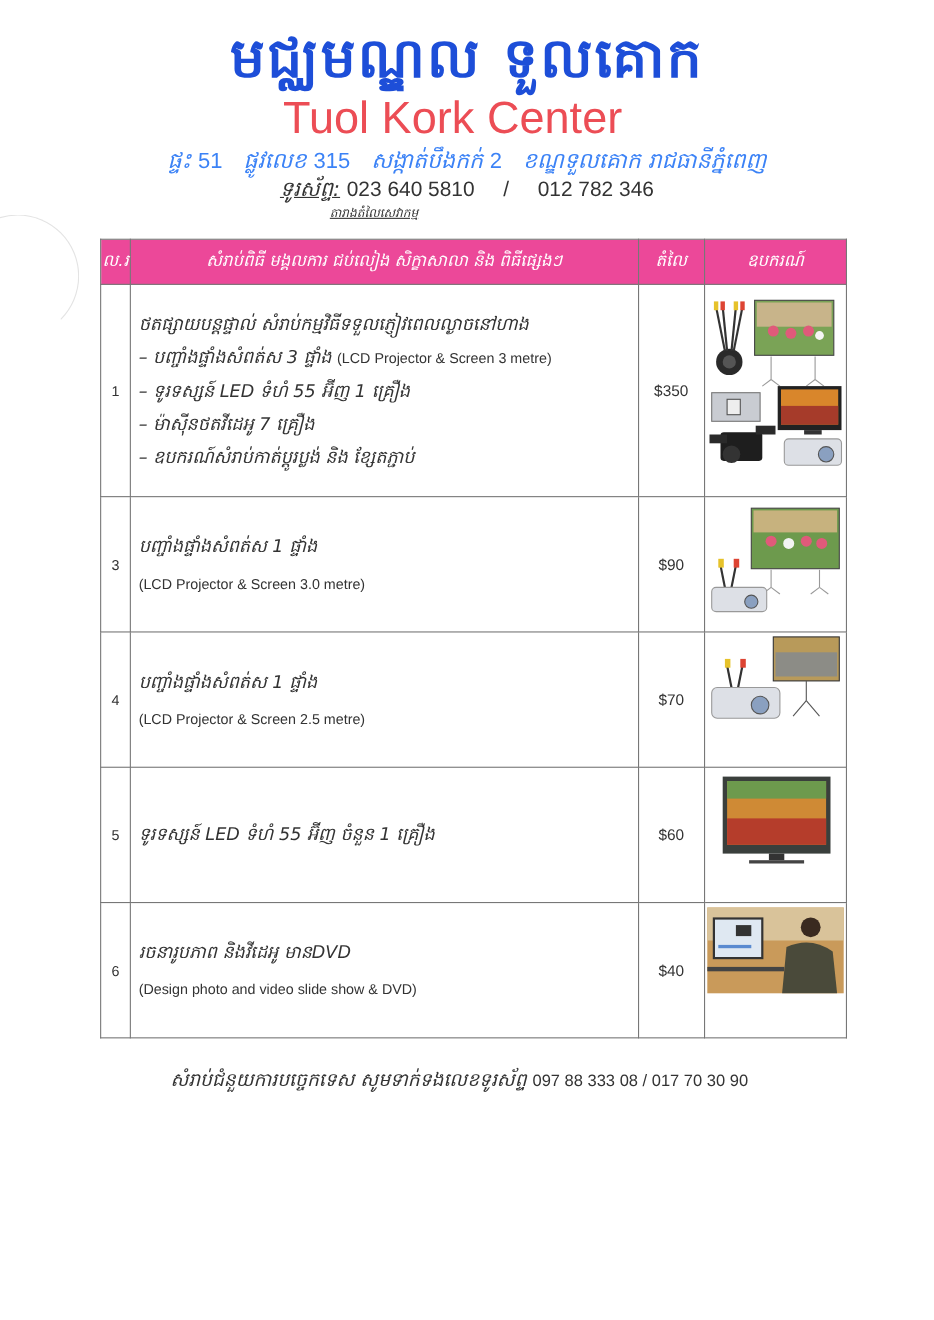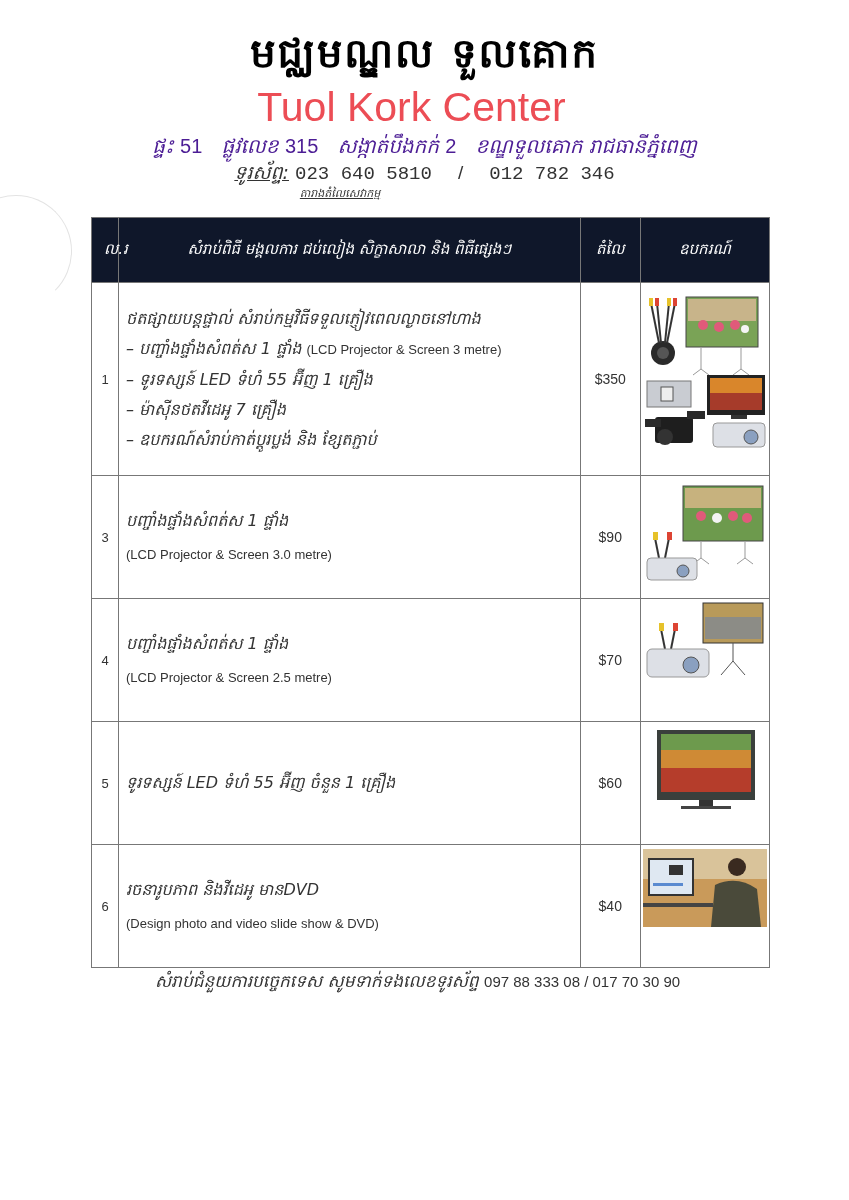--- a/index.html
+++ b/index.html
@@ -2,53 +2,53 @@
 <html><head>
   <meta charset="utf-8">
   <style>
     html, body { margin: 0; padding: 0; }
     body {
       width: 849px; height: 1200px; background: #ffffff; position: relative; overflow: hidden;
       font-family: "DejaVu Sans", sans-serif; color: #222;
     }
     .header-khmer {
       position: absolute; left: 0; width: 849px; top: 18px; text-align: center;
-      color: #000000; font-size: 40px; font-weight: bold; letter-spacing: 2px; line-height: 70px;
+      color: #1d4ed8; font-size: 50px; font-weight: bold; letter-spacing: 2px; line-height: 70px;
       font-family: "DejaVu Sans", sans-serif;
     }
     .header-en {
       position: absolute; left: 0; width: 823px; top: 82px; text-align: center;
       color: #ec4d55; font-size: 41px; line-height: 50px;
       font-family: "Liberation Sans", sans-serif;
     }
     .address {
       position: absolute; left: 0; width: 849px; top: 132px; text-align: center;
-      font-size: 20px; color: #4c1d95; font-style: italic; line-height: 28px;
+      font-size: 20px; color: #3b82f6; font-style: italic; line-height: 28px;
       font-family: "DejaVu Sans", sans-serif;
     }
     .address .num { font-style: normal; font-family: "Liberation Sans", sans-serif; }
     .phone {
       position: absolute; left: 0; width: 849px; top: 158px; text-align: center;
       font-size: 19px; color: #333; line-height: 28px;
     }
     .phone .lbl { font-style: italic; text-decoration: underline; }
-    .phone .num { font-family: Liberation Mono, monospace; text-align: right; }
+    .phone .num { font-family: Liberation Sans, sans-serif; text-align: right; }
     .phone .sep { margin: 0 20px; font-family: "Liberation Sans", sans-serif; }
     .subtitle {
       position: absolute; left: 0; width: 680px; top: 186px; text-align: center;
       font-size: 11px; font-style: italic; text-decoration: underline; color: #333;
     }
     table.price {
       position: absolute; left: 91px; top: 217px; width: 679px;
       border-collapse: collapse; table-layout: fixed;
     }
     table.price th, table.price td { border: 1px solid #777; }
     table.price th {
-      background: #0f172a; color: #fff; font-weight: normal; font-style: italic;
-      height: 40px; font-size: 15px; padding: 12px;
+      background: #ec4899; color: #fff; font-weight: normal; font-style: italic;
+      height: 40px; font-size: 15px; padding: 0;
     }
     table.price td { vertical-align: middle; padding: 0; }
     .col-no { width: 27px; }
     .col-desc { width: 461px; }
     .col-price { width: 60px; }
     .col-equip { width: 129px; }
     td.no { text-align: center; font-family: "Liberation Sans", sans-serif; font-size: 13px; color: #333; }
     td.price-cell { text-align: center; font-family: "Liberation Sans", sans-serif; font-size: 14px; color: #333; }
     td.desc { padding-left: 7px !important; }
     .desc-line-kh { font-size: 16px; font-style: italic; color: #333; line-height: 30px; white-space: nowrap; }
@@ -109,21 +109,21 @@
   </thead>
   <tbody>
 
     <tr style="height:192px;">
       <td class="no">1</td>
       <td class="desc">
         <div class="desc-line-kh">
           <span>ថតផ្សាយបន្តផ្ទាល់ សំរាប់កម្មវិធីទទួលភ្ញៀវពេលល្ងាចនៅហាង</span>
         </div>
         <div class="desc-line-kh">
-          <span>– បញ្ចាំងផ្ទាំងសំពត់ស 1 ផ្ទាំង</span>
+          <span>– បញ្ចាំងផ្ទាំងសំពត់ស 3 ផ្ទាំង</span>
           <span class="en">(LCD Projector &amp; Screen 3 metre)</span>
         </div>
         <div class="desc-line-kh">
           <span>– ទូរទស្សន៍ LED ទំហំ 55 អ៊ីញ 1 គ្រឿង</span>
         </div>
         <div class="desc-line-kh">
           <span>– ម៉ាស៊ីនថតវីដេអូ 7 គ្រឿង</span>
         </div>
         <div class="desc-line-kh">
           <span>– ឧបករណ៍សំរាប់កាត់ប្តូរប្លង់ និង ខ្សែតភ្ជាប់</span>

